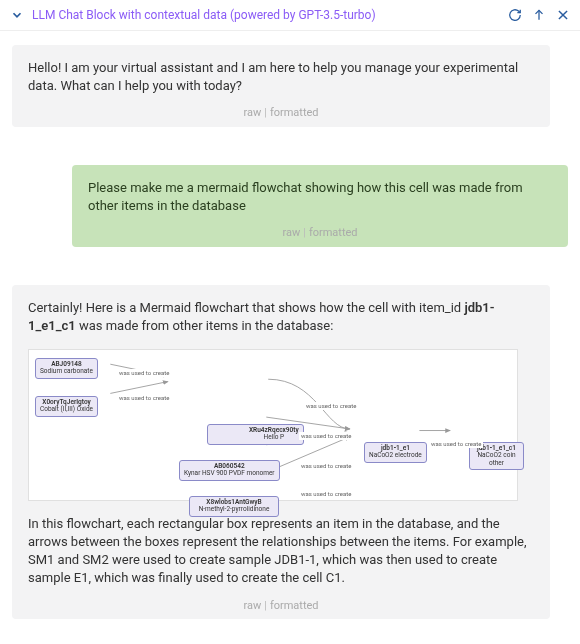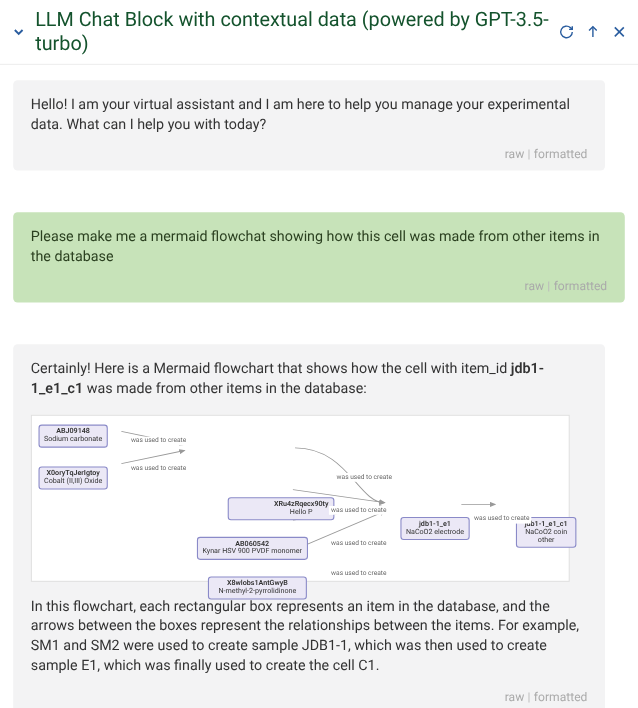--- a/index.html
+++ b/index.html
@@ -15,22 +15,22 @@
   .header {
     display: flex;
     align-items: center;
     padding: 8px 10px;
     border-bottom: 1px solid #eee;
     gap: 8px;
     color: #556;
   }
   .header-title {
     flex: 1;
-    font-size: 18px;
-    color: #14532d;
+    font-size: 12px;
+    color: #8b5cf6;
   }
   .header-icons {
     display: flex;
     gap: 10px;
     align-items: center;
     color: #2a5d9f;
   }
   .header-icons svg { display:block; }
   .hdr-btn { cursor: pointer; display:flex; align-items:center; }
   .chat {
@@ -47,23 +47,24 @@
     position: relative;
   }
   .assistant {
     background: #f3f3f4;
     color: #333;
     margin-right: 18px;
   }
   .user {
     background: #c7e3b9;
     color: #2b4020;
+    margin-left: 60px;
   }
   .meta {
-    text-align: right;
+    text-align: center;
     font-size: 11px;
     color: #aaa;
     margin-top: 10px;
   }
   .meta .sep { margin: 0 3px; color:#bbb;}
   .meta-link { cursor:pointer; }
   .flowchart {
     background: #fff;
     border: 1px solid #e0e0e0;
     margin: 14px 16px 14px 0;

